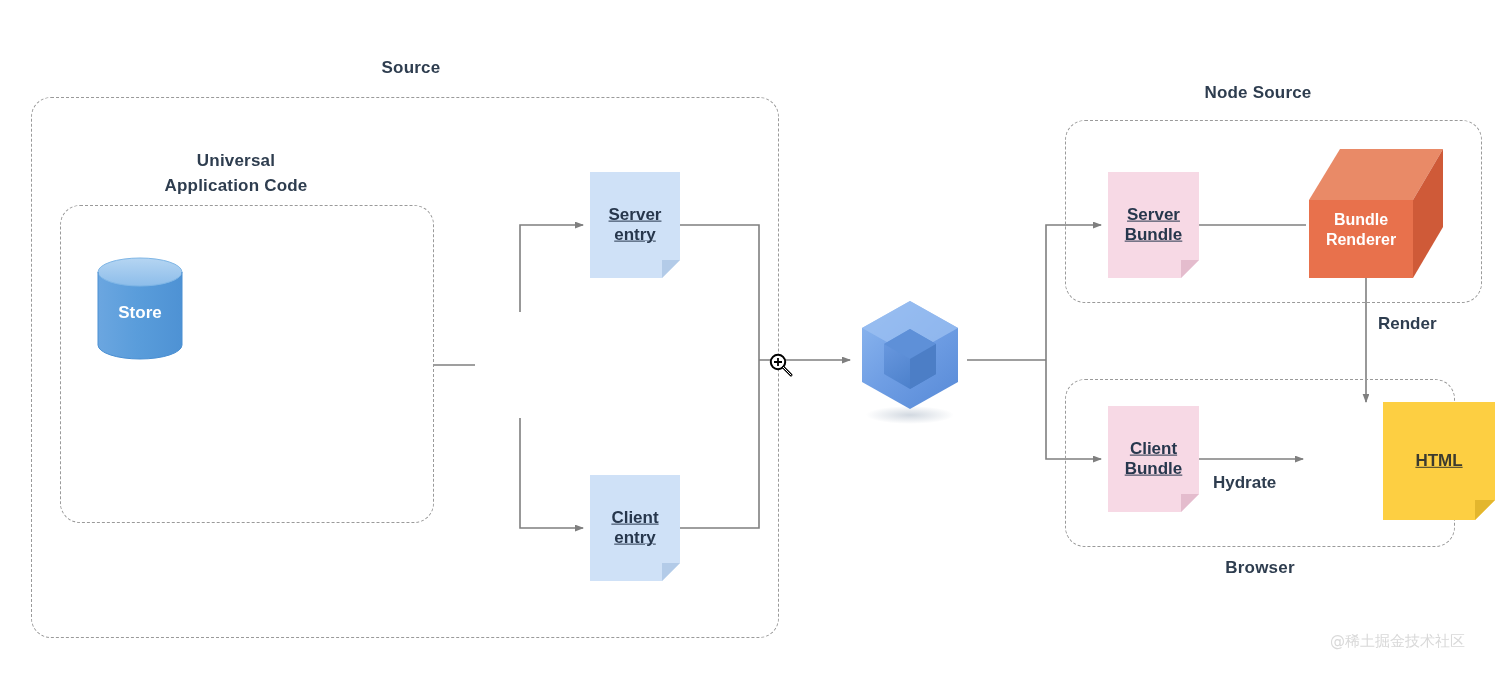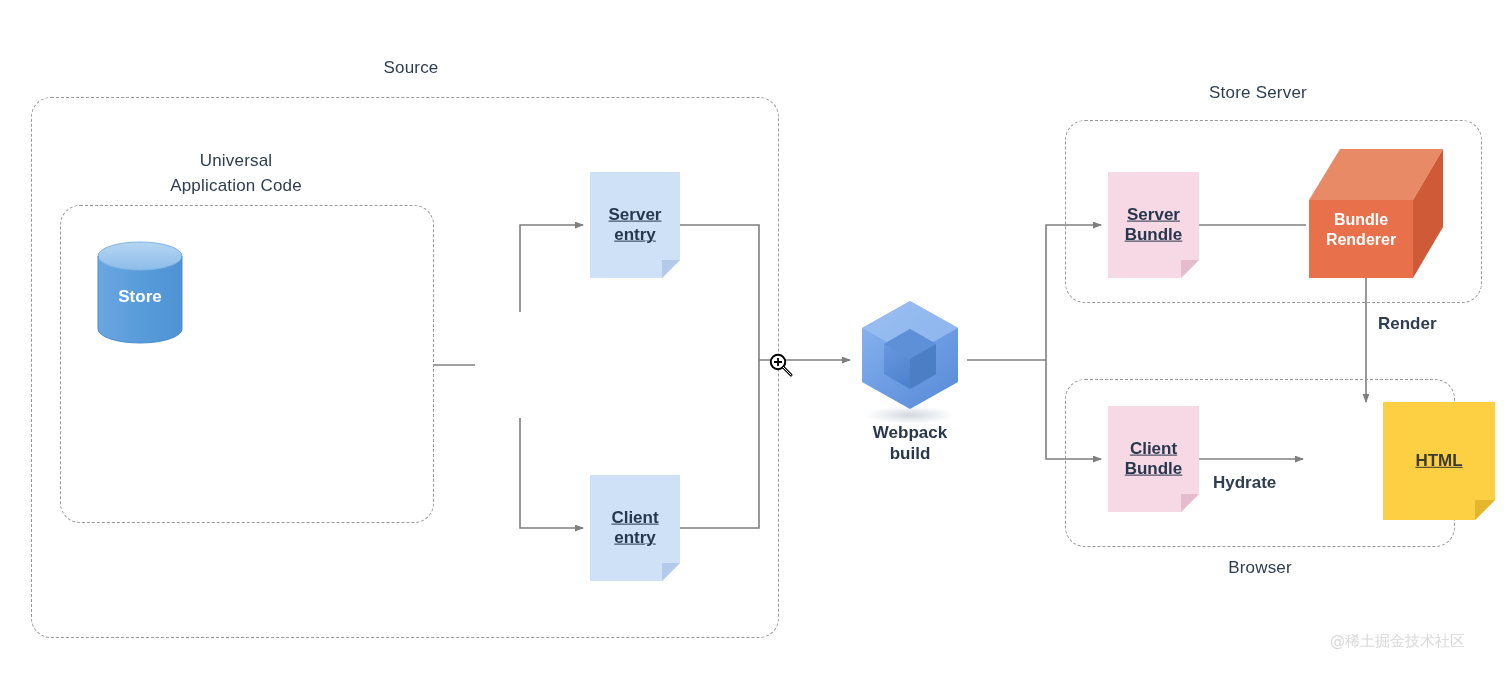--- a/index.html
+++ b/index.html
@@ -13,21 +13,21 @@
   #canvas {
     position: relative;
     width: 1512px;
     height: 676px;
     background: #ffffff;
     overflow: hidden;
   }
   .group-label {
     position: absolute;
     color: #2e3d4f;
-    font-weight: normal;
+    font-weight: bold;
     font-size: 17px;
     letter-spacing: 0.2px;
     white-space: nowrap;
     text-align: center;
   }
   .dashed-box {
     position: absolute;
     border: 1.6px dashed #9a9a9a;
     border-radius: 20px;
     box-sizing: border-box;
@@ -86,21 +86,21 @@
 
 <div id="canvas">
 
   <div class="group-label" style="left:331px; top:58px; width:160px;">Source</div>
   <div class="dashed-box" style="left:31px; top:97px; width:748px; height:541px;"></div>
 
   <div class="group-label" style="left:136px; top:151px; width:200px;">Universal</div>
   <div class="group-label" style="left:136px; top:176px; width:200px;">Application Code</div>
   <div class="dashed-box" style="left:60px; top:205px; width:374px; height:318px;"></div>
 
-  <div style="position:absolute; left:95px; top:240px; width:90px; height:105px;">
+  <div style="position:absolute; left:95px; top:256px; width:90px; height:105px;">
     <svg width="90" height="105" viewBox="0 0 90 105">
       <defs>
         <linearGradient id="cylBody" x1="0" y1="0" x2="1" y2="0">
           <stop offset="0%" stop-color="#6ba6e0"></stop>
           <stop offset="45%" stop-color="#5a9ddb"></stop>
           <stop offset="100%" stop-color="#4e92d4"></stop>
         </linearGradient>
         <linearGradient id="cylTop" x1="0" y1="0" x2="0" y2="1">
           <stop offset="0%" stop-color="#b5d5f2"></stop>
           <stop offset="100%" stop-color="#8dbdea"></stop>
@@ -190,27 +190,23 @@
           <stop offset="100%" stop-color="#9aa9bb" stop-opacity="0"></stop>
         </radialGradient>
       </defs>
       <ellipse cx="55" cy="120" rx="44" ry="9" fill="url(#wpShadow)"></ellipse>
       <polygon points="55,6 103,33 103,87 55,114 7,87 7,33" fill="url(#wpOuter)"></polygon>
       <polygon points="55,6 103,33 55,60 7,33" fill="#9cc0f2" opacity="0.75"></polygon>
       <polygon points="55,34 81,49 81,79 55,94 29,79 29,49" fill="url(#wpInner)"></polygon>
       <polygon points="55,34 81,49 55,64 29,49" fill="#5e90d8"></polygon>
       <polygon points="55,64 81,49 81,79 55,94" fill="#4c7ec6"></polygon>
     </svg>
-    <div class="node-label" style="top:128px; font-size:17px; color:#27374d;">
-      <span>Webpack</span><br>
-      <span>build</span>
-    </div>
-  </div>
-
-  <div class="group-label" style="left:1193px; top:83px; width:130px;">Store Server</div>
+  </div>
+
+  <div class="group-label" style="left:1193px; top:83px; width:130px;">Node Source</div>
   <div class="dashed-box" style="left:1065px; top:120px; width:417px; height:183px;"></div>
 
   <div class="doc" style="left:1108px; top:172px; width:91px; height:106px;">
     <svg class="sheet" viewBox="0 0 91 106" preserveAspectRatio="none">
       <path d="M0,0 L91,0 L91,88 L73,106 L0,106 Z" fill="#f7d9e5"></path>
       <path d="M91,88 L73,106 L73,88 Z" fill="#e4bccd"></path>
     </svg>
     <div class="doc-text">
       <span>Server</span><br>
       <span>Bundle</span>

